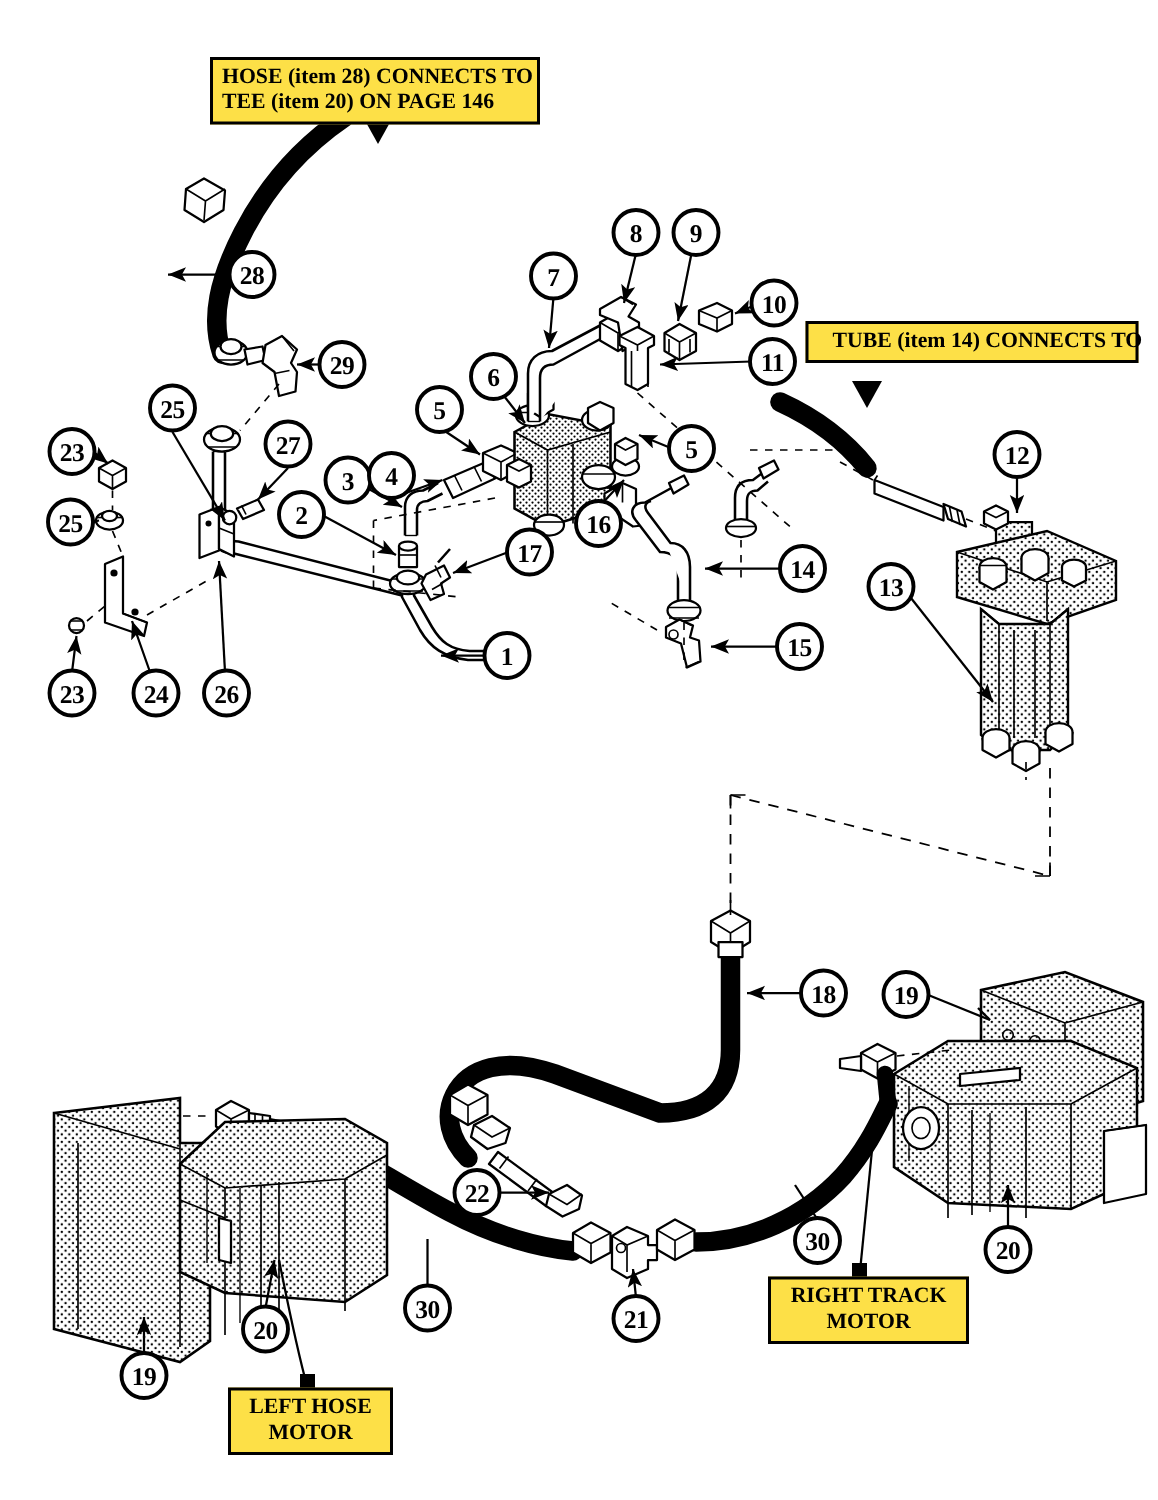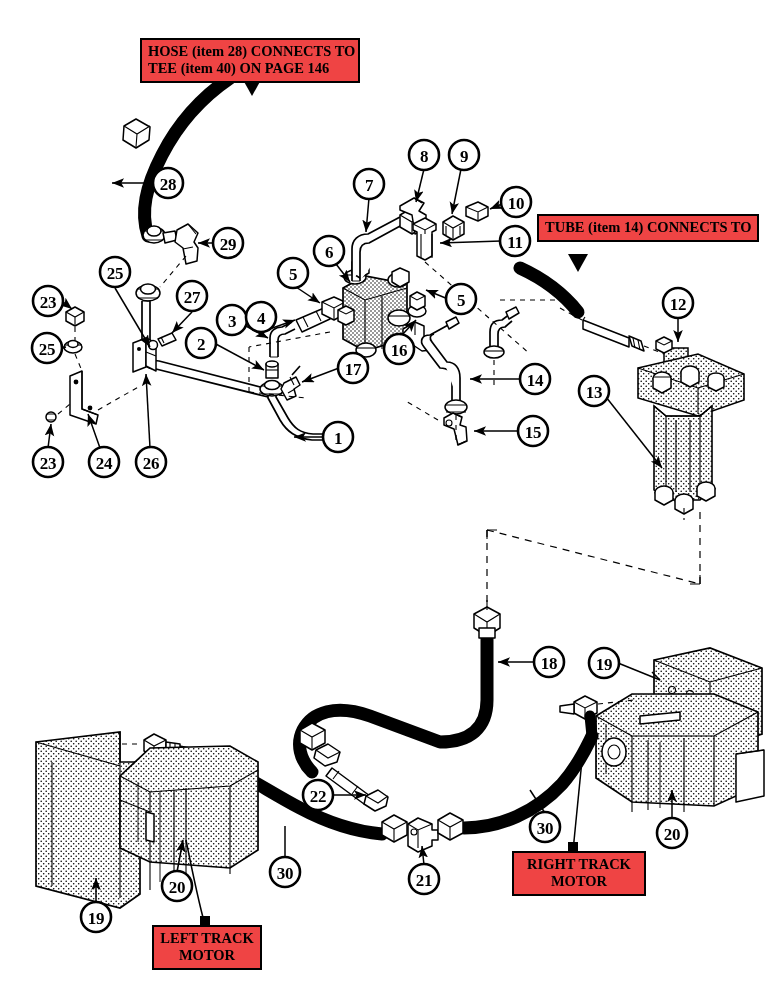--- a/index.html
+++ b/index.html
@@ -49,35 +49,35 @@
     text-anchor: middle;
     dominant-baseline: central;
     fill: #000000;
     letter-spacing: -0.3px;
   }
 
   
   .notebox {
     position: absolute;
     border: 2px solid #000000;
-    background: #ef4444;
+    background: #fde047;
     font-family: "Liberation Serif", serif;
     font-weight: bold;
     color: #000000;
     box-sizing: border-box;
   }
   .notebox .ln { display: block; white-space: nowrap; }
   #note-hose {
     left: 140px; top: 38px; width: 220px;
     padding: 3px 5px 4px 6px;
     font-size: 14.5px; line-height: 17px;
   }
   #note-tube {
     left: 537px; top: 214px; width: 222px;
-    padding: 3px 5px 4px 6px;
+    padding: 3px 5px 4px 16px;
     font-size: 14.5px; line-height: 17px;
   }
   #note-left-motor {
     left: 152px; top: 925px; width: 110px;
     padding: 3px 4px 4px 4px;
     font-size: 14.5px; line-height: 17px;
     text-align: center;
   }
   #note-right-motor {
     left: 512px; top: 851px; width: 134px;
@@ -651,29 +651,29 @@
         <g>
           <circle cx="545" cy="827" r="15" class="bub-c"></circle>
           <text x="545" y="828" class="bub-t">30</text>
         </g>
       </g>
 
   </svg>
 
   <div class="notebox" id="note-hose">
     <span class="ln">HOSE (item 28) CONNECTS TO</span>
-    <span class="ln">TEE (item 40) ON PAGE 146</span>
+    <span class="ln">TEE (item 20) ON PAGE 146</span>
   </div>
 
   <div class="notebox" id="note-tube">
     <span class="ln">TUBE (item 14) CONNECTS TO</span>
   </div>
 
   <div class="notebox" id="note-left-motor">
-    <span class="ln">LEFT TRACK</span>
+    <span class="ln">LEFT HOSE</span>
     <span class="ln">MOTOR</span>
   </div>
 
   <div class="notebox" id="note-right-motor">
     <span class="ln">RIGHT TRACK</span>
     <span class="ln">MOTOR</span>
   </div>
 
 </div>
 

